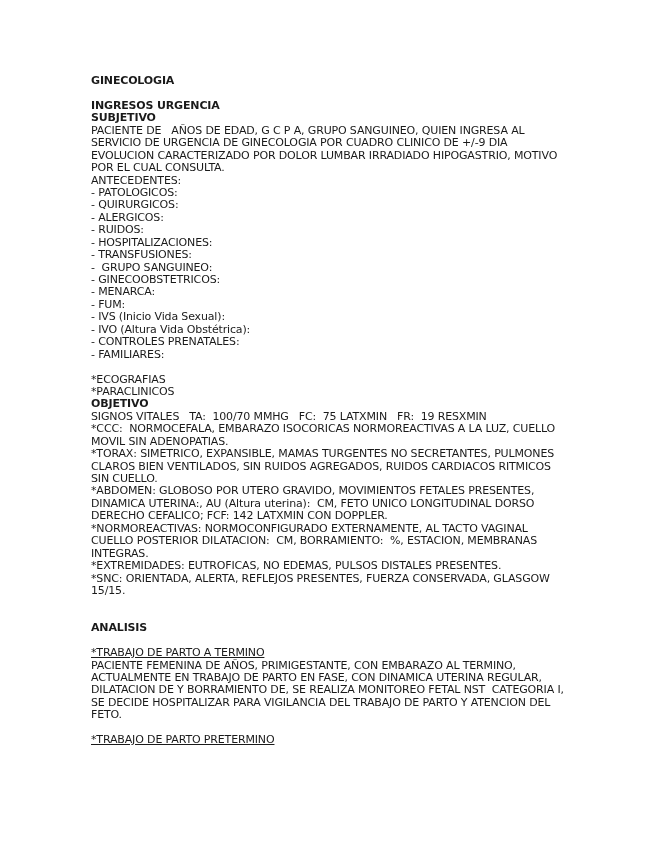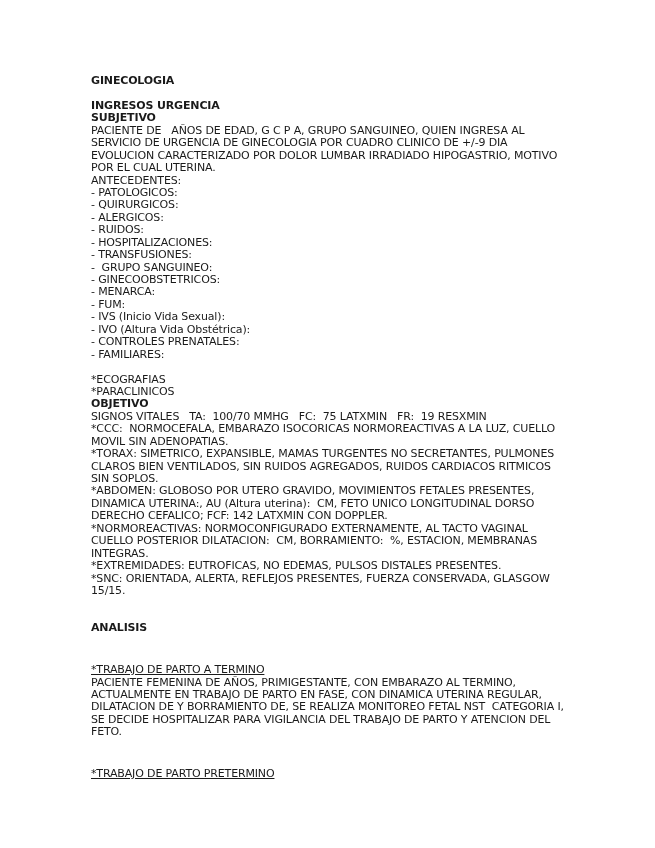--- a/index.html
+++ b/index.html
@@ -4,37 +4,37 @@
   <style>
     html, body { margin: 0; padding: 0; background: #ffffff; }
     body { width: 655px; height: 848px; position: relative; overflow: hidden; }
     .page {
       position: absolute; left: 91px; top: 75px; width: 480px;
       font-family: "DejaVu Sans", sans-serif; font-size: 11px; line-height: 12.45px;
       color: #1a1a1a; letter-spacing: -0.15px;
     }
     .line { white-space: pre; height: 12.45px; }
     .b { font-weight: bold; }
-    .u { text-decoration: underline; margin-top: 17px; }
+    .u { text-decoration: underline; }
     .gap { height: 12.45px; }
     .gap2 { height: 24.9px; }
   </style>
 </head>
 <body>
 
 <div class="page">
   <div class="line b">GINECOLOGIA</div>
   <div class="gap"></div>
   <div class="line b">INGRESOS URGENCIA</div>
   <div class="line b">SUBJETIVO</div>
   <div>
     <div class="line">PACIENTE DE   AÑOS DE EDAD, G C P A, GRUPO SANGUINEO, QUIEN INGRESA AL</div>
     <div class="line">SERVICIO DE URGENCIA DE GINECOLOGIA POR CUADRO CLINICO DE +/-9 DIA</div>
     <div class="line">EVOLUCION CARACTERIZADO POR DOLOR LUMBAR IRRADIADO HIPOGASTRIO, MOTIVO</div>
-    <div class="line">POR EL CUAL UTERINA.</div>
+    <div class="line">POR EL CUAL CONSULTA.</div>
   </div>
   <div class="line">ANTECEDENTES:</div>
   <div>
     <div class="line">- PATOLOGICOS:</div>
     <div class="line">- QUIRURGICOS:</div>
     <div class="line">- ALERGICOS:</div>
     <div class="line">- RUIDOS:</div>
     <div class="line">- HOSPITALIZACIONES:</div>
     <div class="line">- TRANSFUSIONES:</div>
     <div class="line">-  GRUPO SANGUINEO:</div>
@@ -49,21 +49,21 @@
   <div class="gap"></div>
   <div class="line">*ECOGRAFIAS</div>
   <div class="line">*PARACLINICOS</div>
   <div class="line b">OBJETIVO</div>
   <div>
     <div class="line">SIGNOS VITALES   TA:  100/70 MMHG   FC:  75 LATXMIN   FR:  19 RESXMIN</div>
     <div class="line">*CCC:  NORMOCEFALA, EMBARAZO ISOCORICAS NORMOREACTIVAS A LA LUZ, CUELLO</div>
     <div class="line">MOVIL SIN ADENOPATIAS.</div>
     <div class="line">*TORAX: SIMETRICO, EXPANSIBLE, MAMAS TURGENTES NO SECRETANTES, PULMONES</div>
     <div class="line">CLAROS BIEN VENTILADOS, SIN RUIDOS AGREGADOS, RUIDOS CARDIACOS RITMICOS</div>
-    <div class="line">SIN SOPLOS.</div>
+    <div class="line">SIN CUELLO.</div>
     <div class="line">*ABDOMEN: GLOBOSO POR UTERO GRAVIDO, MOVIMIENTOS FETALES PRESENTES,</div>
     <div class="line">DINAMICA UTERINA:, AU (Altura uterina):  CM, FETO UNICO LONGITUDINAL DORSO</div>
     <div class="line">DERECHO CEFALICO; FCF: 142 LATXMIN CON DOPPLER.</div>
     <div class="line">*NORMOREACTIVAS: NORMOCONFIGURADO EXTERNAMENTE, AL TACTO VAGINAL</div>
     <div class="line">CUELLO POSTERIOR DILATACION:  CM, BORRAMIENTO:  %, ESTACION, MEMBRANAS</div>
     <div class="line">INTEGRAS.</div>
     <div class="line">*EXTREMIDADES: EUTROFICAS, NO EDEMAS, PULSOS DISTALES PRESENTES.</div>
     <div class="line">*SNC: ORIENTADA, ALERTA, REFLEJOS PRESENTES, FUERZA CONSERVADA, GLASGOW</div>
     <div class="line">15/15.</div>
   </div>

